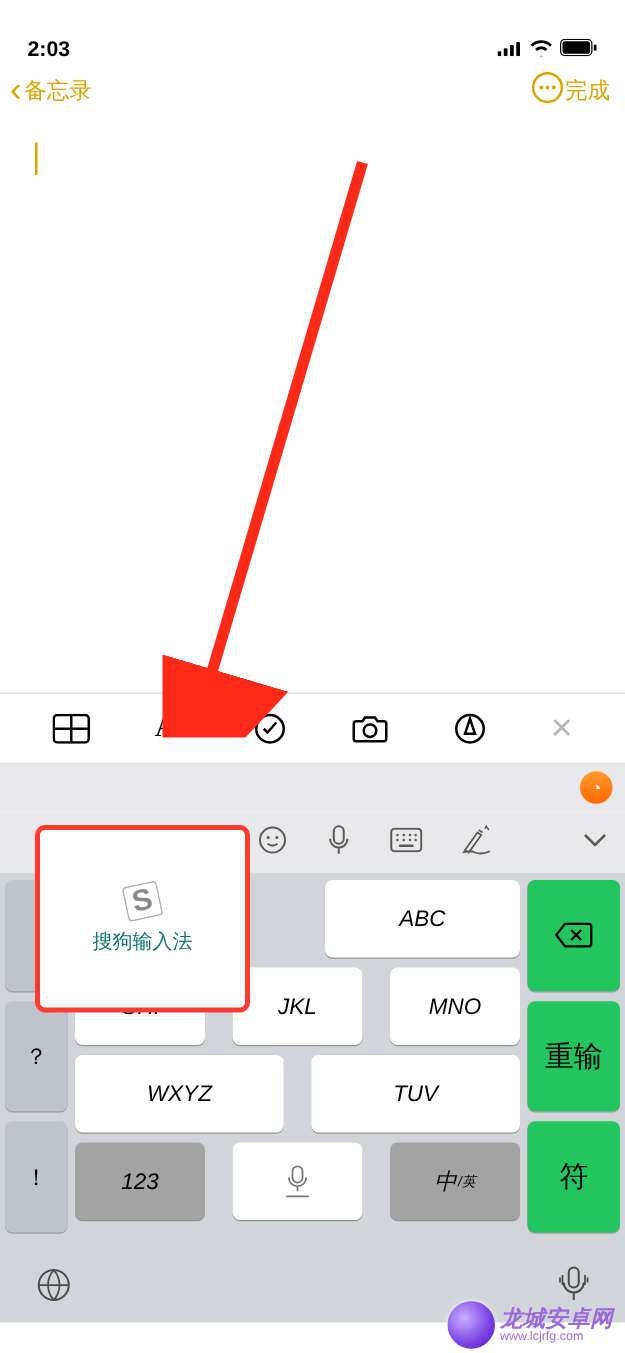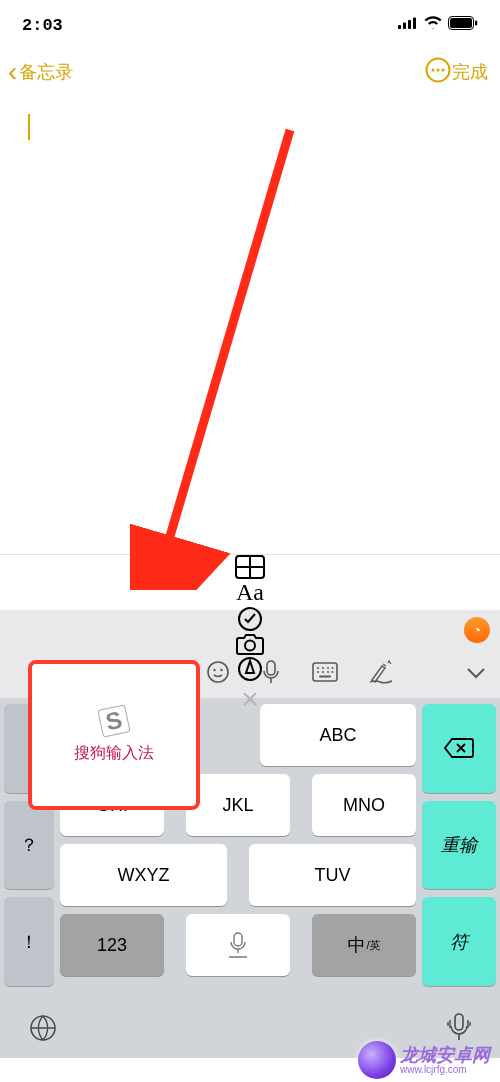--- a/index.html
+++ b/index.html
@@ -1,50 +1,50 @@
 <!DOCTYPE html>
 <html><head>
   <meta charset="utf-8">
   <style>
     * { margin: 0; padding: 0; box-sizing: border-box; }
     body { width: 500px; height: 1082px; background: #fff; font-family: -apple-system, BlinkMacSystemFont, "PingFang SC", sans-serif; position: relative; overflow: hidden; }
-    .status-bar { height: 50px; display: flex; justify-content: space-between; align-items: center; padding: 0 22px; font-family: Liberation Mono, monospace; }
+    .status-bar { height: 50px; display: flex; justify-content: space-between; align-items: flex-end; padding: 0 22px; }
     .time { font-size: 17px; font-weight: 600; }
     .status-icons { display: flex; gap: 6px; align-items: center; }
     .nav-bar { height: 44px; display: flex; justify-content: space-between; align-items: center; padding: 0 12px 0 8px; }
     .back { display: flex; align-items: center; color: #d9a500; font-size: 18px; }
     .back-chevron { font-size: 28px; margin-right: 2px; }
     .right-actions { display: flex; align-items: center; gap: 0; }
     .more-btn { color: #d9a500; }
     .done-btn { color: #d9a500; font-size: 18px; }
     .editor { padding: 20px 28px; position: relative; height: 460px; }
     .cursor { width: 2px; height: 26px; background: #d9a500; }
     .arrow-svg { position: absolute; top: 120px; left: 130px; pointer-events: none; }
-    .format-bar { height: 56px; display: flex; align-items: center; justify-content: space-around; padding: 0 16px; border-top: 0.5px solid rgba(0,0,0,0.12); flex-direction: column; }
+    .format-bar { height: 56px; display: flex; align-items: center; justify-content: space-around; padding: 0 16px; border-top: 0.5px solid rgba(0,0,0,0.12); }
     .fb-item { display: flex; align-items: center; justify-content: center; color: #000; }
     .close-x { font-size: 30px; color: #b5b5b5; font-weight: 200; }
     .ime-strip { background: #e9e9eb; display: flex; align-items: center; height: 40px; }
     .ime-strip-inner { flex: 1; }
     .ime-avatar { margin-right: 10px; width: 26px; height: 26px; border-radius: 50%; background: linear-gradient(#ff9a2e,#ff6a00); display:flex; align-items:center; justify-content:center; color:#fff; font-size:14px; font-weight:bold;}
     .ime-toolbar { background: #e9e9eb; display: flex; align-items: center; padding: 4px 0 4px 8px; height: 48px; }
     .sogou-box { width: 172px; height: 150px; border: 4px solid #ff3b30; background: #fff; border-radius: 8px; position: absolute; left: 28px; top: 660px; display: flex; flex-direction: column; align-items: center; justify-content: center; z-index: 10; }
     .sogou-icon { font-size: 24px; color: #888; transform: rotate(-12deg); margin-bottom: 8px; font-weight:bold; border:1px solid #aaa; width:28px; height:28px; display:flex; align-items:center; justify-content:center; border-radius:3px;}
-    .sogou-label { font-size: 16px; color: #be185d; }
+    .sogou-label { font-size: 16px; color: #0f766e; }
     .ime-tools { display: flex; gap: 30px; margin-left: 198px; align-items:center;}
     .ime-tool { color: #5a5a5a; }
     .expand-chevron { margin-left: auto; margin-right: 14px; }
     .keyboard { background: #d1d4d9; padding: 6px 4px 4px 4px; }
     .side-col { display: flex; flex-direction: column; width: 50px; gap: 8px; }
     .side-key { background: #bfc4ca; border-radius: 6px; flex:1; display: flex; align-items: center; justify-content: center; font-size: 18px; color: #000; box-shadow: 0 1px 0 rgba(0,0,0,0.25); }
     .main-keys { flex: 1; display: flex; flex-direction: column; gap: 8px; }
-    .mrow { display: flex; gap: 22px; height: 62px; }
+    .mrow { display: flex; gap: 22px; height: 62px; font-style: italic; }
     .key { background: #fff; border-radius: 6px; flex: 1; display: flex; align-items: center; justify-content: center; font-size: 18px; color: #000; box-shadow: 0 1px 0 rgba(0,0,0,0.3); }
     .key-grey { background: #a3a3a3; }
     .right-col { display: flex; flex-direction: column; width: 74px; gap: 8px; }
-    .right-key { background: #5eead4; border-radius: 6px; flex:1; display: flex; align-items: center; justify-content: center; font-size: 18px; color: #000; box-shadow: 0 1px 0 rgba(0,0,0,0.25); font-style: italic; }
+    .right-key { background: #22c55e; border-radius: 6px; flex:1; display: flex; align-items: center; justify-content: center; font-size: 23px; color: #000; box-shadow: 0 1px 0 rgba(0,0,0,0.25); }
     .bottom-ctrl { height: 62px; display: flex; align-items: center; justify-content: space-between; padding: 6px 28px 0; background: #d1d4d9; }
     .zy-sub { font-size: 11px; margin-left:1px; }
     .k-layout { display: flex; gap: 6px; height: 288px; padding-bottom:6px;}
     .watermark { position: absolute; bottom: 3px; right: 10px; display: flex; align-items: center; }
     .watermark-logo { width: 38px; height: 38px; border-radius: 50%; background: radial-gradient(circle at 35% 35%, #c9b0ff, #7b3fe4 60%, #4a1fa8); margin-right: 4px; box-shadow: 0 0 6px rgba(255,255,255,0.8);}
     .watermark-text { font-size: 18px; color: #9b6bdc; font-style: italic; font-weight: 600; line-height:1;}
     .watermark-sub { font-size: 10px; color: #9b6bdc; }
     .spacer-first-row-left { width: 178px; flex: none; visibility:hidden;}
   </style>
 </head>

